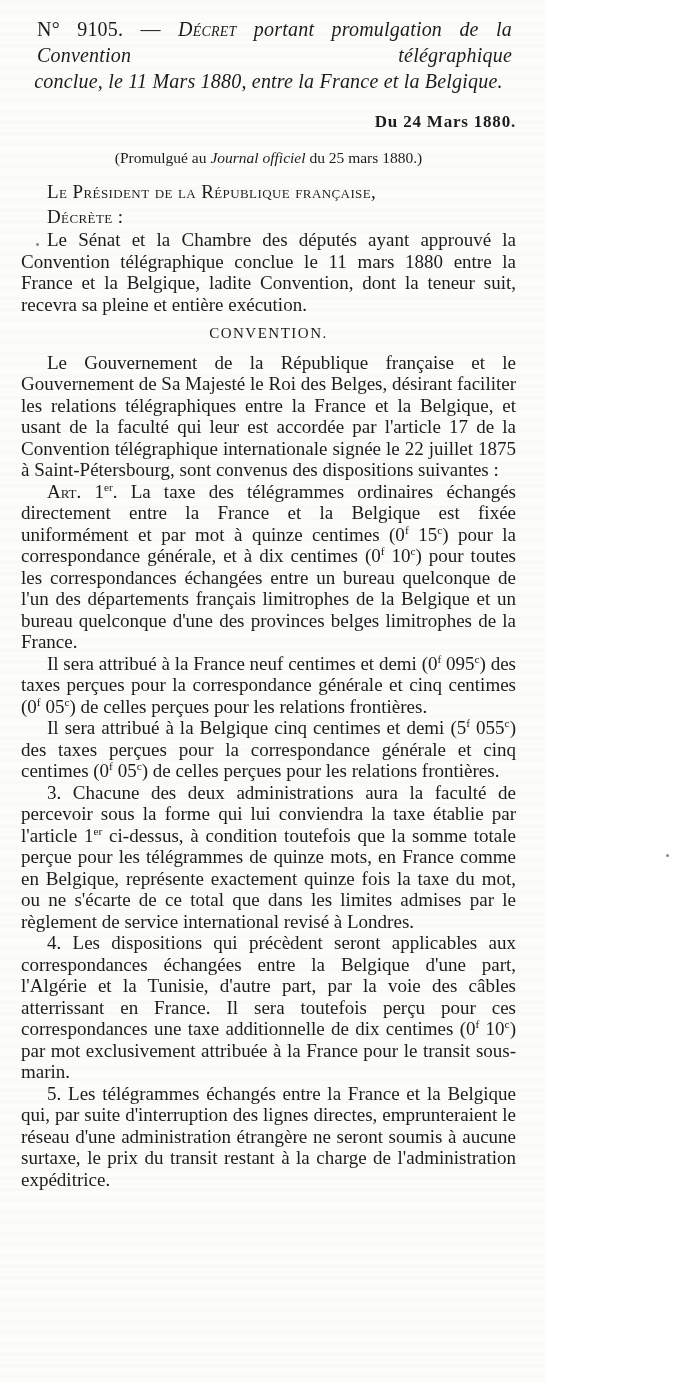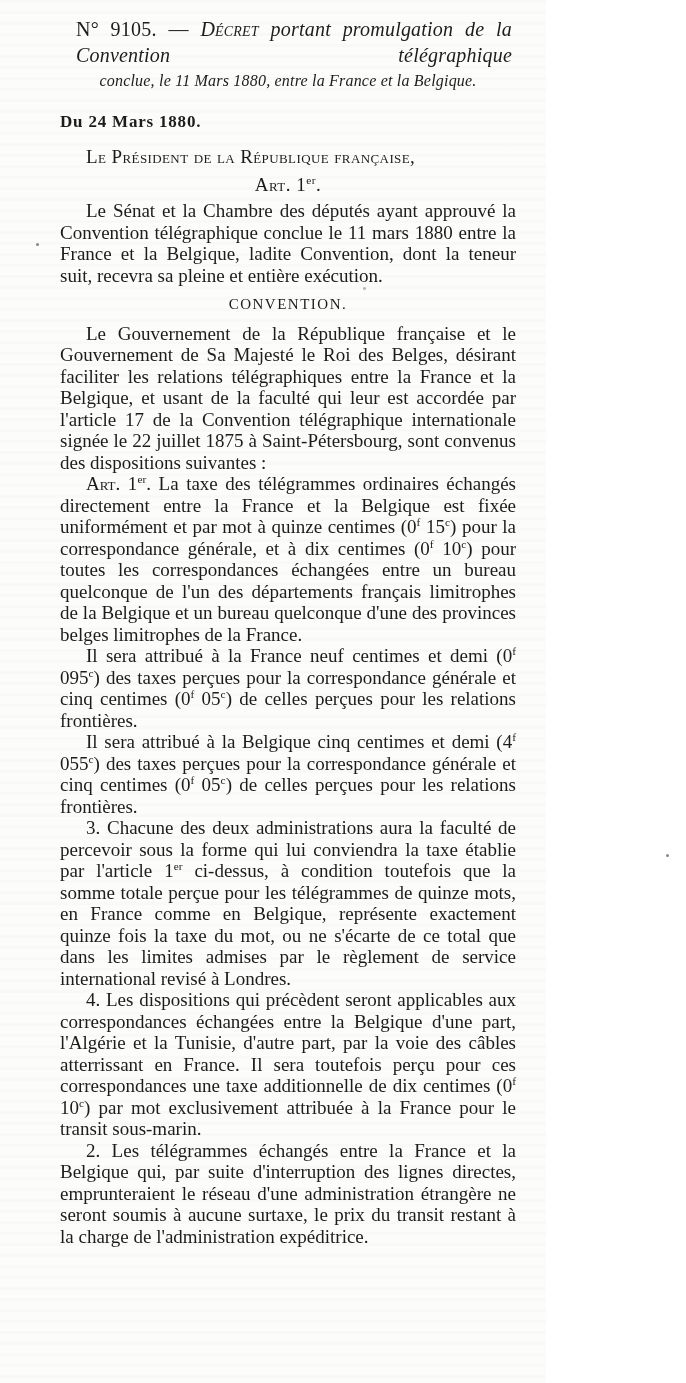--- a/index.html
+++ b/index.html
@@ -10,47 +10,47 @@
   body{
     width:686px;height:1383px;overflow:hidden;
     background:#ffffff;
     font-family:"Liberation Serif","DejaVu Serif",serif;
     color:var(--ink);
   }
   .page{
     position:relative;
     width:546px;height:1383px;
     box-sizing:border-box;
-    padding:16px 30px 0 60px;
+    padding:16px 30px 0 21px;
     background:
       repeating-linear-gradient(180deg, rgba(90,90,90,0.02) 0 3px, rgba(0,0,0,0) 3px 11px),
       var(--paper);
     text-rendering:optimizeLegibility;
   }
   .it{font-style:italic;}
   .sc{font-variant:small-caps;}
   .sup{font-size:60%;vertical-align:super;line-height:0;}
 
   
   .h-line1{
     font-size:20px;line-height:26px;
     padding-left:16px;padding-right:4px;
     text-align:justify;text-align-last:justify;
     letter-spacing:0.2px;
   }
   .h-line2{
-    font-size:16px;line-height:26px;
+    font-size:20px;line-height:26px;
     text-align:center;
     letter-spacing:0.2px;
   }
   .h-date{
     margin-top:17px;
     font-size:17px;line-height:22px;
     font-weight:bold;
-    text-align:left;
+    text-align:right;
     letter-spacing:0.8px;
   }
   .h-prom{
     margin-top:15px;
     font-size:15.5px;line-height:20px;
     text-align:center;
   }
 
   
   .doc-body{
@@ -85,32 +85,33 @@
 </style>
 </head>
 <body>
 
 <div class="page">
 
   <header class="doc-header">
     <div class="h-line1"><span>N° 9105. — </span><span class="sc it">Décret</span><span class="it"> portant promulgation de la Convention télégraphique</span></div>
     <div class="h-line2"><span class="it">conclue, le 11 Mars 1880, entre la France et la Belgique.</span></div>
     <div class="h-date">Du 24 Mars 1880.</div>
+    <div class="h-prom"><span>(Promulgué au </span><span class="it">Journal officiel</span><span> du 25 mars 1880.)</span></div>
   </header>
 
   <main class="doc-body">
     <p class="para lead"><span class="sc">Le Président de la République française,</span></p>
-    <p class="para h-art"><span class="sc">Art.</span><span> 1</span><span class="sup">er</span><span>.</span></p>
+    <p class="para decrete"><span class="sc">Décrète :</span></p>
     <p class="para"><span>Le Sénat et la Chambre des députés ayant approuvé la Convention télégraphique conclue le 11 mars 1880 entre la France et la Belgique, ladite Convention, dont la teneur suit, recevra sa pleine et entière exécution.</span></p>
     <p class="para h-convention"><span>CONVENTION.</span></p>
     <p class="para"><span>Le Gouvernement de la République française et le Gouvernement de Sa Majesté le Roi des Belges, désirant faciliter les relations télégraphiques entre la France et la Belgique, et usant de la faculté qui leur est accordée par l'article 17 de la Convention télégraphique internationale signée le 22 juillet 1875 à Saint-Pétersbourg, sont convenus des dispositions suivantes :</span></p>
     <p class="para"><span class="sc">Art.</span><span> 1</span><span class="sup">er</span><span>. La taxe des télégrammes ordinaires échangés directement entre la France et la Belgique est fixée uniformément et par mot à quinze centimes (0</span><span class="sup">f</span><span> 15</span><span class="sup">c</span><span>) pour la correspondance générale, et à dix centimes (0</span><span class="sup">f</span><span> 10</span><span class="sup">c</span><span>) pour toutes les correspondances échangées entre un bureau quelconque de l'un des départements français limitrophes de la Belgique et un bureau quelconque d'une des provinces belges limitrophes de la France.</span></p>
     <p class="para"><span>Il sera attribué à la France neuf centimes et demi (0</span><span class="sup">f</span><span> 095</span><span class="sup">c</span><span>) des taxes perçues pour la correspondance générale et cinq centimes (0</span><span class="sup">f</span><span> 05</span><span class="sup">c</span><span>) de celles perçues pour les relations frontières.</span></p>
-    <p class="para"><span>Il sera attribué à la Belgique cinq centimes et demi (4</span><span class="sup">f</span><span> 055</span><span class="sup">c</span><span>) des taxes perçues pour la correspondance générale et cinq centimes (0</span><span class="sup">f</span><span> 05</span><span class="sup">c</span><span>) de celles perçues pour les relations frontières.</span></p>
+    <p class="para"><span>Il sera attribué à la Belgique cinq centimes et demi (5</span><span class="sup">f</span><span> 055</span><span class="sup">c</span><span>) des taxes perçues pour la correspondance générale et cinq centimes (0</span><span class="sup">f</span><span> 05</span><span class="sup">c</span><span>) de celles perçues pour les relations frontières.</span></p>
     <p class="para"><span>3. Chacune des deux administrations aura la faculté de percevoir sous la forme qui lui conviendra la taxe établie par l'article 1</span><span class="sup">er</span><span> ci-dessus, à condition toutefois que la somme totale perçue pour les télégrammes de quinze mots, en France comme en Belgique, représente exactement quinze fois la taxe du mot, ou ne s'écarte de ce total que dans les limites admises par le règlement de service international revisé à Londres.</span></p>
     <p class="para"><span>4. Les dispositions qui précèdent seront applicables aux correspondances échangées entre la Belgique d'une part, l'Algérie et la Tunisie, d'autre part, par la voie des câbles atterrissant en France. Il sera toutefois perçu pour ces correspondances une taxe additionnelle de dix centimes (0</span><span class="sup">f</span><span> 10</span><span class="sup">c</span><span>) par mot exclusivement attribuée à la France pour le transit sous-marin.</span></p>
-    <p class="para"><span>2. Les télégrammes échangés entre la France et la Belgique qui, par suite d'interruption des lignes directes, emprunteraient le réseau d'une administration étrangère ne seront soumis à aucune surtaxe, le prix du transit restant à la charge de l'administration expéditrice.</span></p>
+    <p class="para"><span>5. Les télégrammes échangés entre la France et la Belgique qui, par suite d'interruption des lignes directes, emprunteraient le réseau d'une administration étrangère ne seront soumis à aucune surtaxe, le prix du transit restant à la charge de l'administration expéditrice.</span></p>
   </main>
 
   <div class="speck speck-1"></div>
   <div class="speck speck-2"></div>
   <div class="speck speck-3"></div>
 </div>
 
 </body></html>

